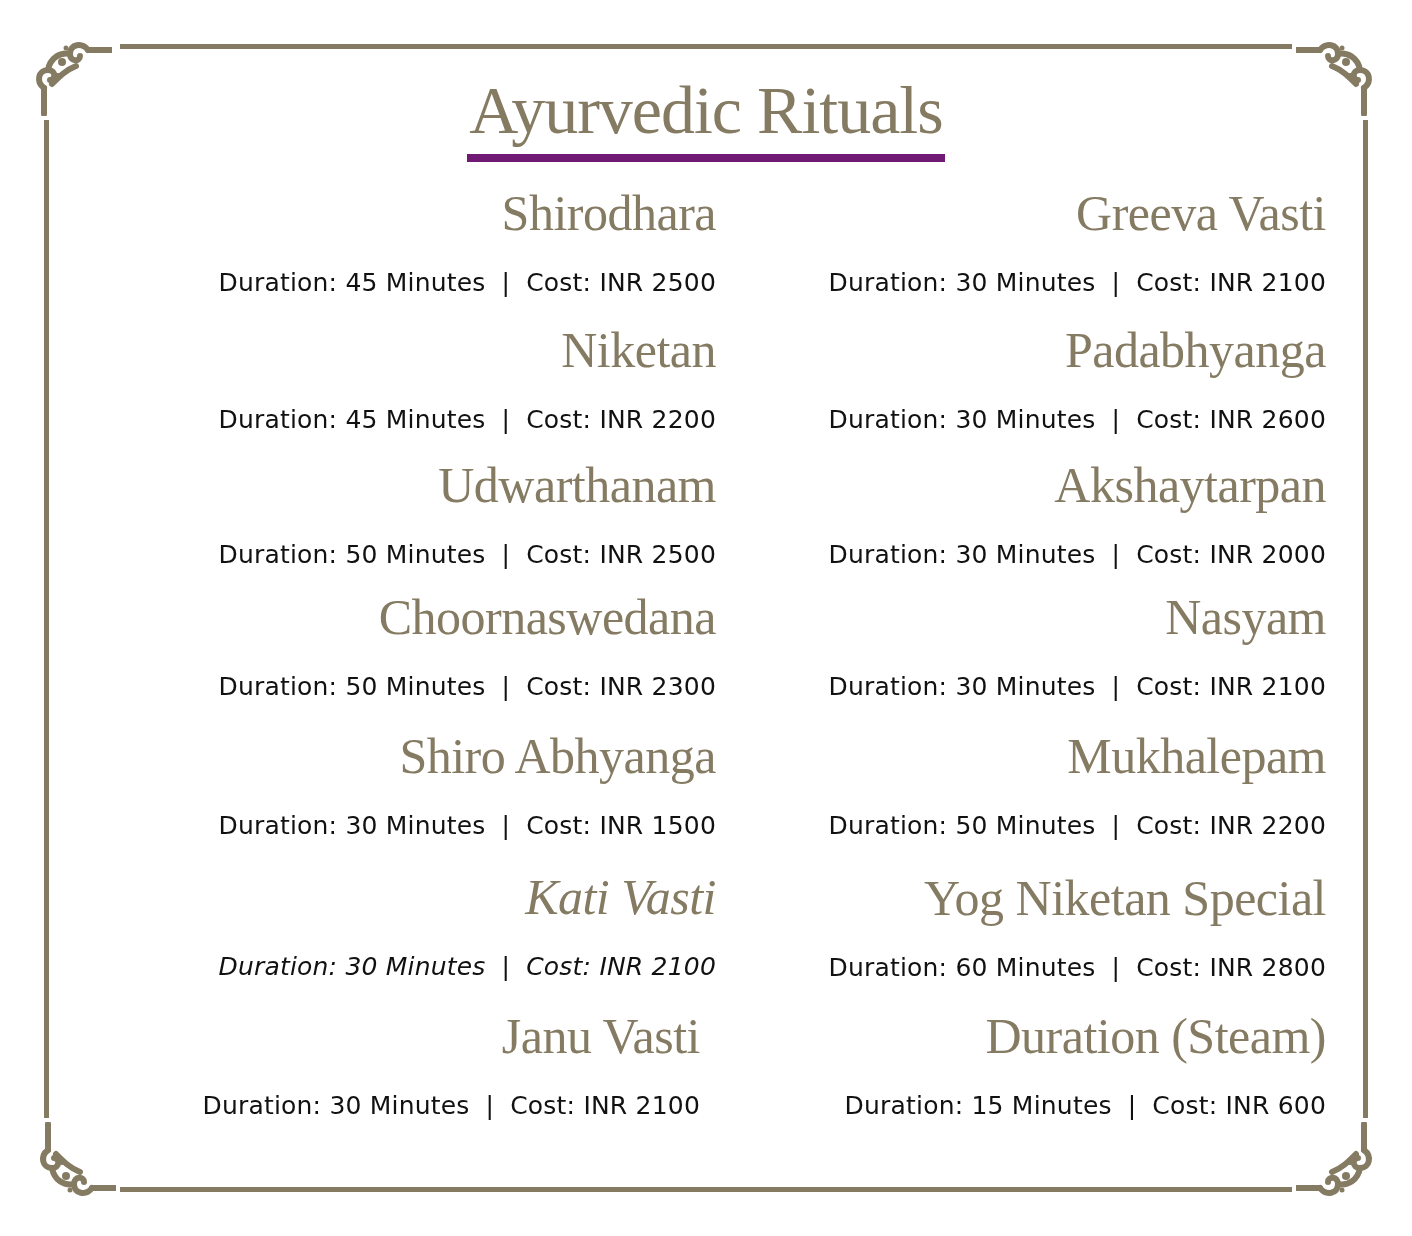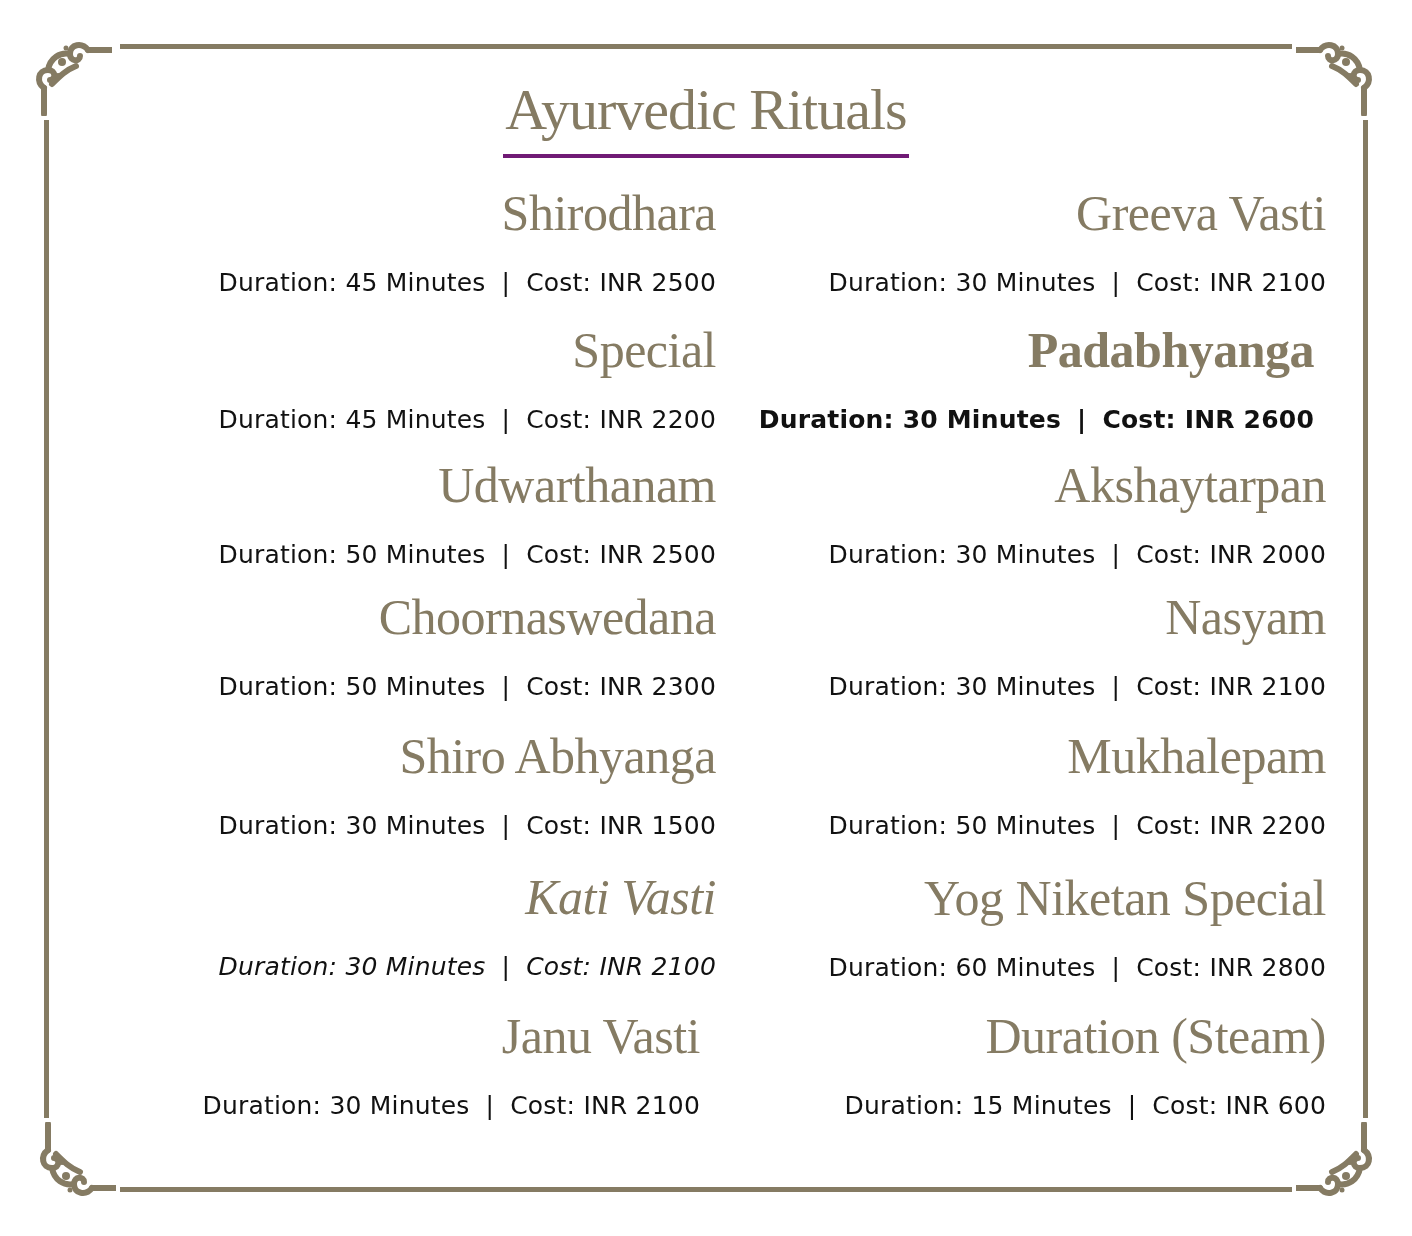--- a/index.html
+++ b/index.html
@@ -12,23 +12,23 @@
     .corner svg { width: 100%; height: 100%; display: block; }
     .c-tl { left: 32px; top: 36px; }
     .c-tr { right: 36px; top: 36px; transform: scaleX(-1); }
     .c-bl { left: 36px; bottom: 34px; transform: scaleY(-1); }
     .c-br { right: 36px; bottom: 34px; transform: scale(-1,-1); }
     .cover { position:absolute; background:#fff; }
     .title-wrap { position: absolute; left: 0; right: 0; top: 68px; text-align: center; }
     .title {
       display: inline-block;
       font-family: "Liberation Serif", "DejaVu Serif", serif;
-      font-size: 58px; color: #857b63; letter-spacing: -1px;
+      font-size: 68px; color: #857b63; letter-spacing: -1px;
       line-height: 84px;
-      border-bottom: 4px solid #701a75; padding: 0 2px 2px;
+      border-bottom: 8px solid #701a75; padding: 0 2px 2px;
     }
     .col { position: absolute; top: 182px; width: 620px; }
     .col-left { left: 96px; }
     .col-right { left: 706px; }
     .item { text-align: right; }
     .name {
       font-family: "Liberation Serif", "DejaVu Serif", serif;
       font-size: 50px; color: #857b63; line-height: 62px; letter-spacing: -0.5px;
     }
     .meta {
@@ -124,21 +124,21 @@
 <div class="col col-left">
     <div class="item" style="position: absolute; left: 0px; right: 0px; top: 0px;">
     <div class="name">Shirodhara</div>
     <div class="meta">
       <span>Duration:</span>
       <span class="dur">45 Minutes</span><span class="sep">|</span><span>Cost:</span>
       <span class="cst">INR 2500</span>
     </div>
   </div>
     <div class="item" style="position: absolute; left: 0px; right: 0px; top: 137px;">
-    <div class="name">Special</div>
+    <div class="name">Niketan</div>
     <div class="meta">
       <span>Duration:</span>
       <span class="dur">45 Minutes</span><span class="sep">|</span><span>Cost:</span>
       <span class="cst">INR 2200</span>
     </div>
   </div>
     <div class="item" style="position: absolute; left: 0px; right: 0px; top: 272px;">
     <div class="name">Udwarthanam</div>
     <div class="meta">
       <span>Duration:</span>
@@ -181,21 +181,21 @@
   </div>
 <div class="col col-right">
     <div class="item" style="position: absolute; left: 0px; right: 0px; top: 0px;">
     <div class="name">Greeva Vasti</div>
     <div class="meta">
       <span>Duration:</span>
       <span class="dur">30 Minutes</span><span class="sep">|</span><span>Cost:</span>
       <span class="cst">INR 2100</span>
     </div>
   </div>
-    <div class="item" style="position: absolute; left: 0px; right: 12px; top: 137px; font-weight: bold;">
+    <div class="item" style="position: absolute; left: 0px; right: 0px; top: 137px;">
     <div class="name">Padabhyanga</div>
     <div class="meta">
       <span>Duration:</span>
       <span class="dur">30 Minutes</span><span class="sep">|</span><span>Cost:</span>
       <span class="cst">INR 2600</span>
     </div>
   </div>
     <div class="item" style="position: absolute; left: 0px; right: 0px; top: 272px;">
     <div class="name">Akshaytarpan</div>
     <div class="meta">

